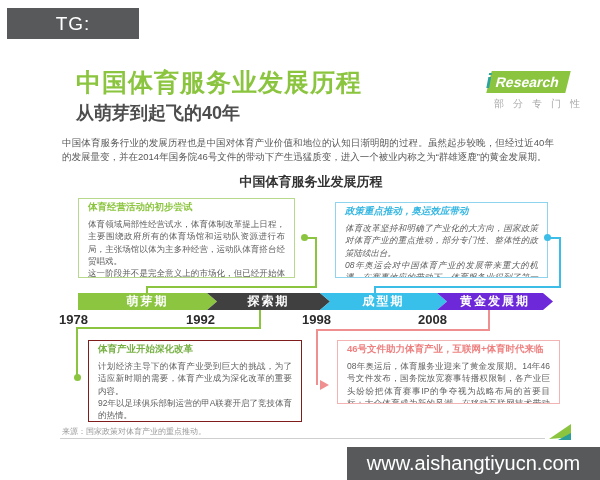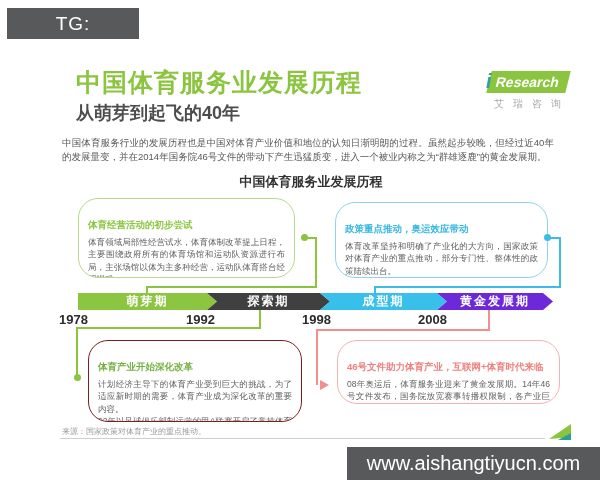--- a/index.html
+++ b/index.html
@@ -38,26 +38,26 @@
   .logo-cn{margin-top:4px;padding-left:8px;font-size:10px;color:#a9a9a9;letter-spacing:9px;white-space:nowrap;}
 
   
   .intro{
     left:62px;top:136px;width:492px;margin:0;
     font-size:9.5px;line-height:14px;color:#595959;text-align:justify;
   }
   .fig-heading{left:22px;top:173px;width:578px;text-align:center;font-size:13px;font-weight:bold;color:#333;}
 
   
-  .tbox{background:#fff;padding:20px 9px;box-sizing:border-box;overflow:hidden;border-radius:20px;}
+  .tbox{background:#fff;padding:2px 9px;box-sizing:border-box;overflow:hidden;}
   .tbox-title{font-size:9.5px;font-weight:bold;margin-bottom:4px;}
   .tbox-body{font-size:8.5px;line-height:12.3px;color:#606060;white-space:pre-line;text-align:justify;}
   .box-tl{left:78px;top:198px;width:217px;height:80px;border:1px solid #b7d98b;}
   .box-tl .tbox-title{color:#8bc53f;}
-  .box-tr{left:335px;top:202px;width:213px;height:76px;border:1px solid #8ed4ef;}
+  .box-tr{left:335px;top:202px;width:213px;height:76px;border:1px solid #8ed4ef;font-style:italic;}
   .box-tr .tbox-title{color:#35b7e2;}
   .box-bl{left:88px;top:340px;width:214px;height:82px;border:1px solid #7f1d1d;}
   .box-bl .tbox-title{color:#76b043;}
   .box-br{left:337px;top:340px;width:223px;height:64px;border:1px solid #f3b3b3;}
   .box-br .tbox-title{color:#ee8080;}
 
   
   .seg{
     top:293px;height:17px;color:#fff;font-weight:bold;font-size:12px;
     text-align:center;line-height:17px;letter-spacing:2px;
@@ -97,21 +97,21 @@
 <div class="abs tg-badge">TG: MYYJJPP</div>
 
 <div class="abs page-title">中国体育服务业发展历程</div>
 <div class="abs page-subtitle">从萌芽到起飞的40年</div>
 
 <div class="abs logo">
   <div class="logo-row">
     <span class="logo-i">i</span>
     <span class="logo-box">Research</span>
   </div>
-  <div class="logo-cn">艾瑞咨询</div>
+  <div class="logo-cn">部分专门性</div>
 </div>
 
 <p class="abs intro">中国体育服务行业的发展历程也是中国对体育产业价值和地位的认知日渐明朗的过程。虽然起步较晚，但经过近40年的发展量变，并在2014年国务院46号文件的带动下产生迅猛质变，进入一个被业内称之为“群雄逐鹿”的黄金发展期。</p>
 
 <div class="abs fig-heading">中国体育服务业发展历程</div>
 
 <div class="abs tbox box-tl">
   <div class="tbox-title">体育经营活动的初步尝试</div>
   <div class="tbox-body">体育领域局部性经营试水，体育体制改革提上日程，主要围绕政府所有的体育场馆和运动队资源进行布局，主张场馆以体为主多种经营，运动队体育搭台经贸唱戏。
 这一阶段并不是完全意义上的市场化，但已经开始体育经营活动的初步尝试，出现体育产业的业态萌芽。</div>

